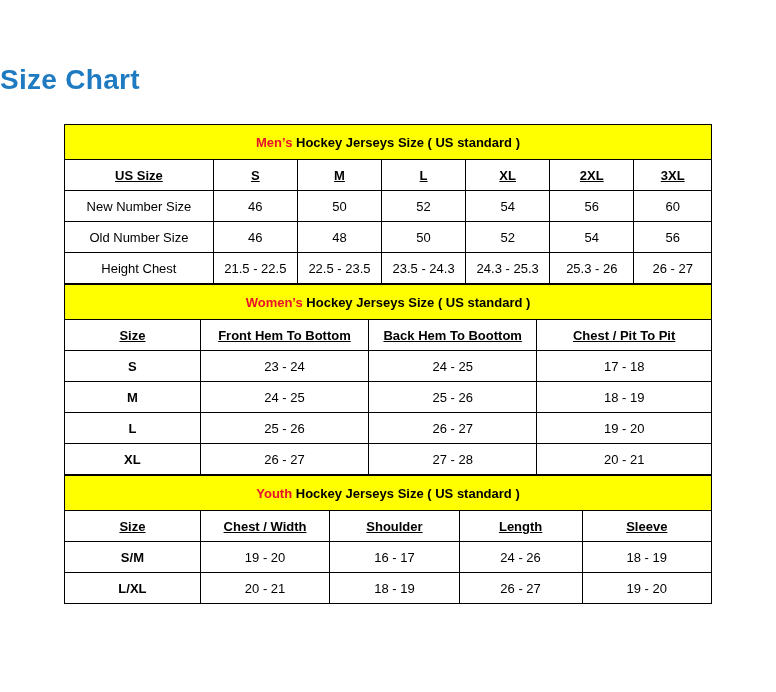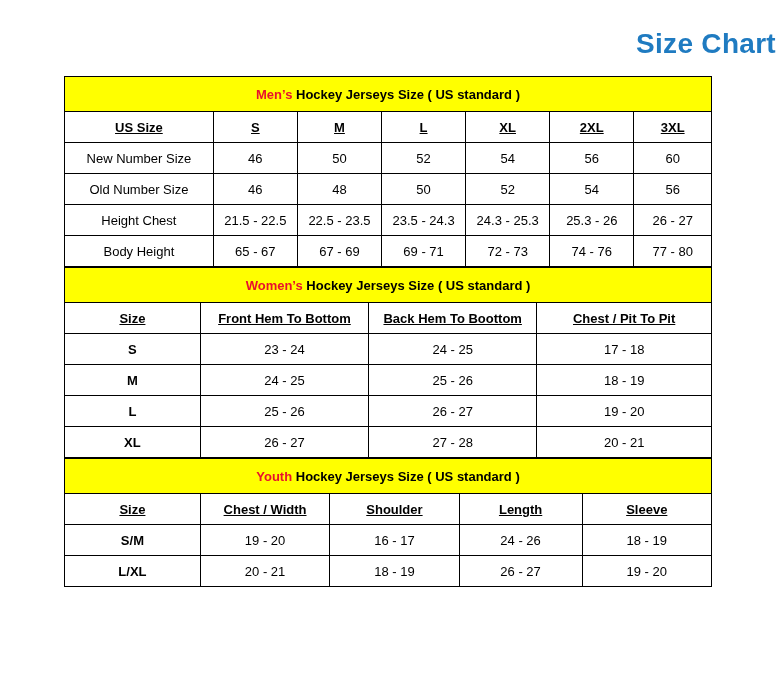--- a/index.html
+++ b/index.html
@@ -13,31 +13,31 @@
     font-family: "Liberation Sans", sans-serif;
     color: #000000;
   }
   .page {
     width: 776px;
     height: 692px;
     position: relative;
     box-sizing: border-box;
   }
   .title {
-    text-align: right;
+    text-align: left;
     color: #1F7BC1;
     font-size: 28px;
     font-weight: bold;
-    padding-top: 28px;
+    padding-top: 64px;
     padding-bottom: 16px;
     letter-spacing: 0.3px;
   }
   .chart-wrap {
     width: 648px;
-    margin: 0 auto;
+    margin: 12px auto;
   }
   table.size-table {
     width: 100%;
     border-collapse: collapse;
     table-layout: fixed;
   }
   table.size-table td {
     border: 1px solid #000000;
     text-align: center;
     vertical-align: middle;
@@ -118,29 +118,20 @@
           <td>56</td>
         </tr>
         <tr>
           <td class="rowlabel">Height Chest</td>
           <td>21.5 - 22.5</td>
           <td>22.5 - 23.5</td>
           <td>23.5 - 24.3</td>
           <td>24.3 - 25.3</td>
           <td>25.3 - 26</td>
           <td>26 - 27</td>
-        </tr>
-        <tr>
-          <td class="rowlabel">Body Height</td>
-          <td>65 - 67</td>
-          <td>67 - 69</td>
-          <td>69 - 71</td>
-          <td>72 - 73</td>
-          <td>74 - 76</td>
-          <td>77 - 80</td>
         </tr>
       </tbody>
     </table>
 
     <table class="size-table">
       <colgroup>
         <col style="width:21%">
           <col style="width:26%">
           <col style="width:26%">
           <col style="width:27%">

